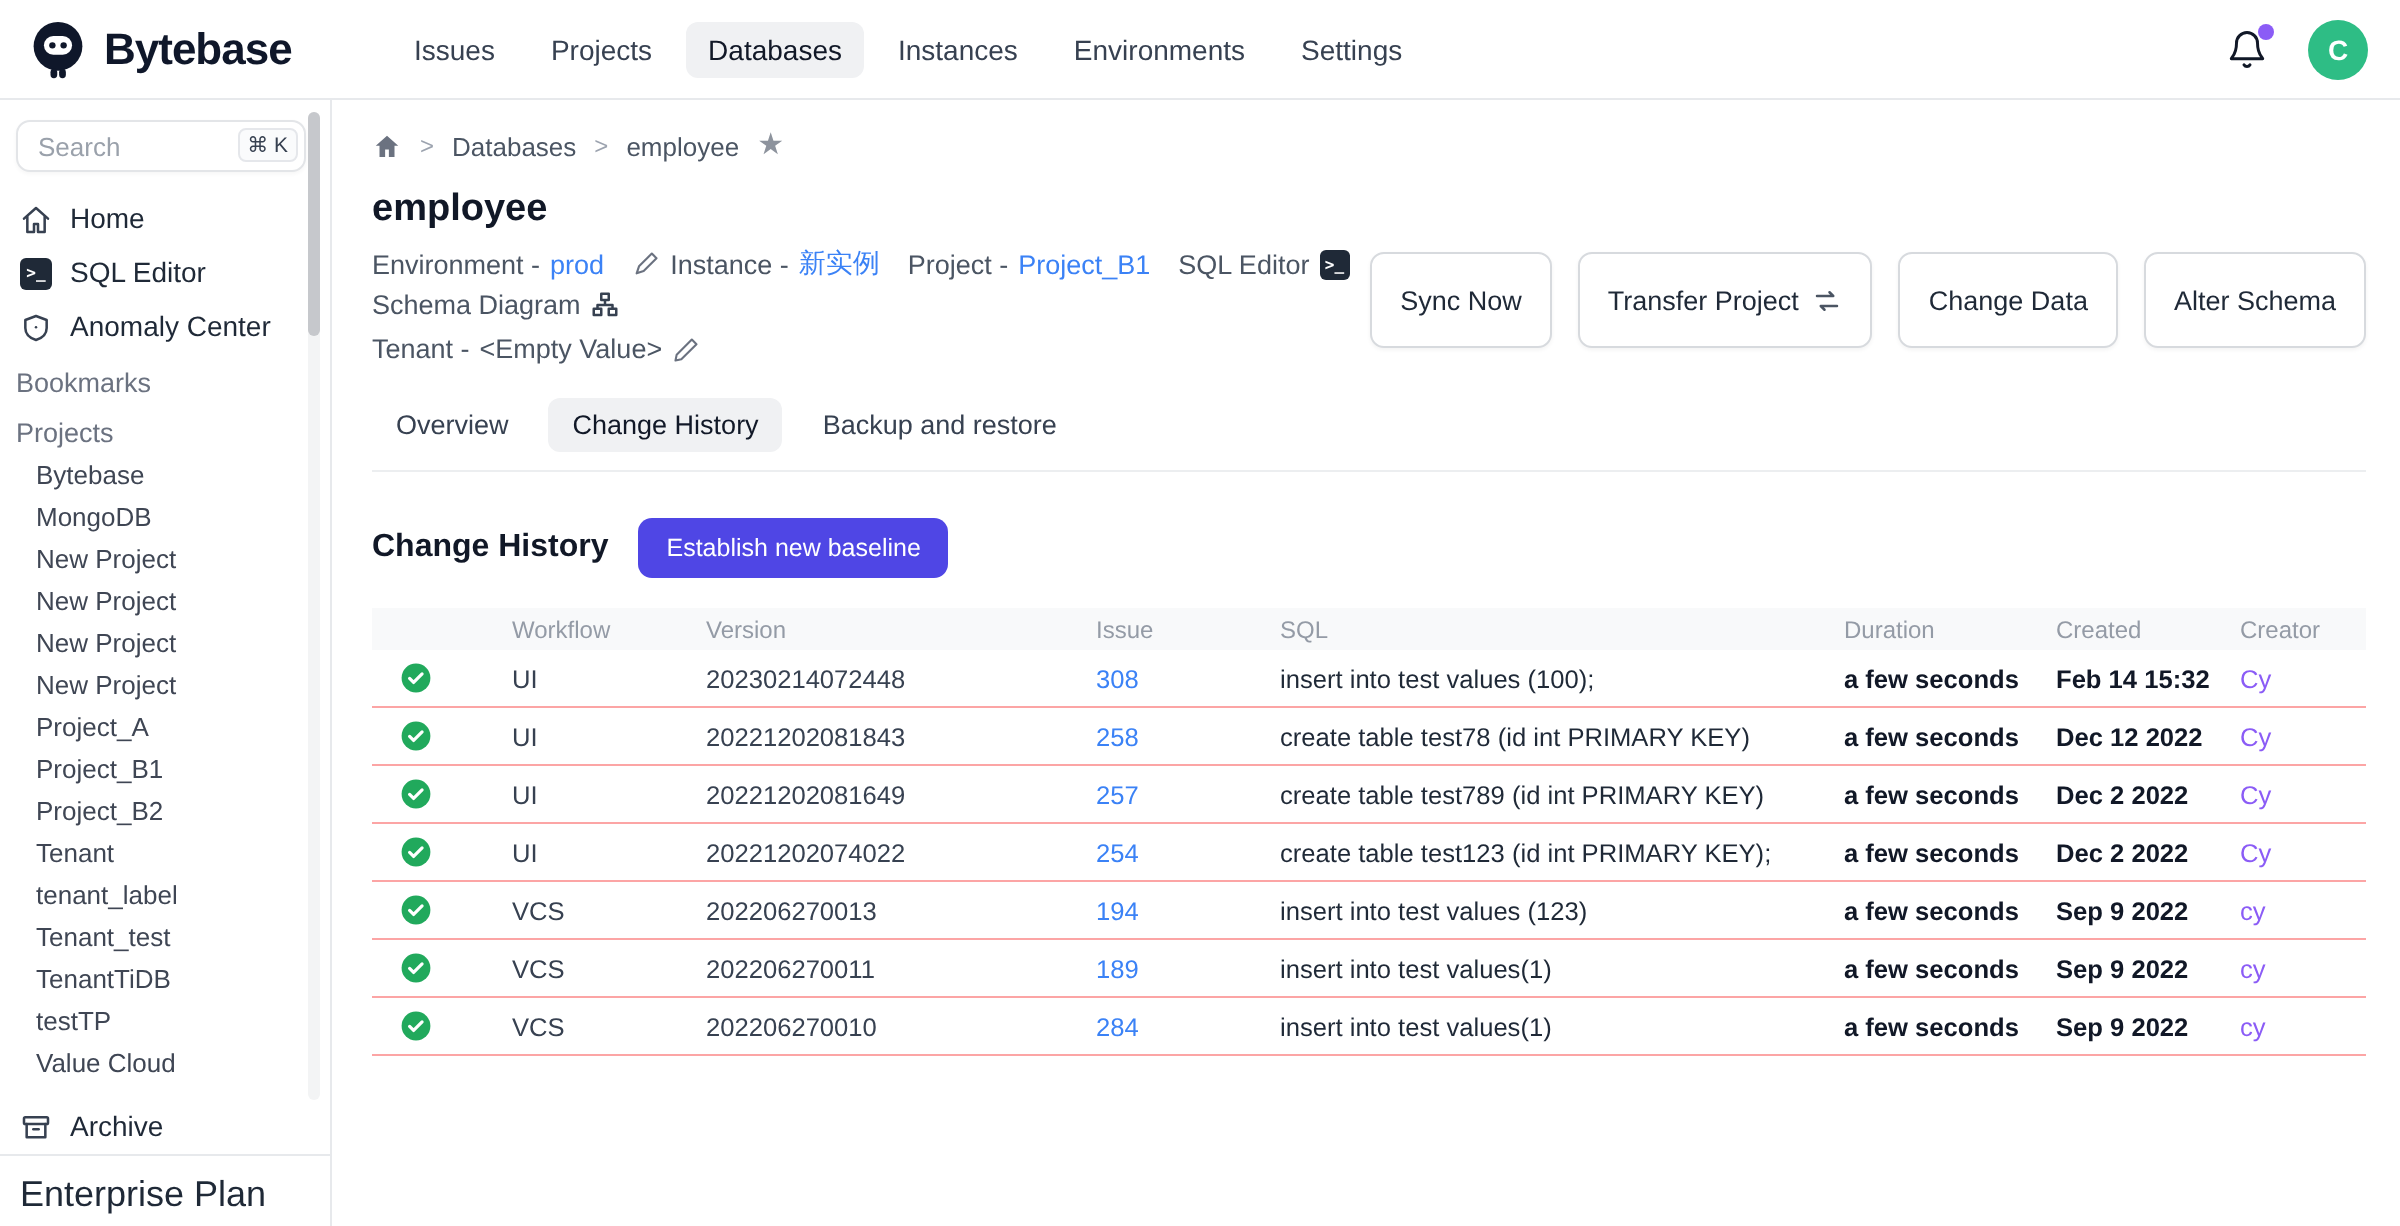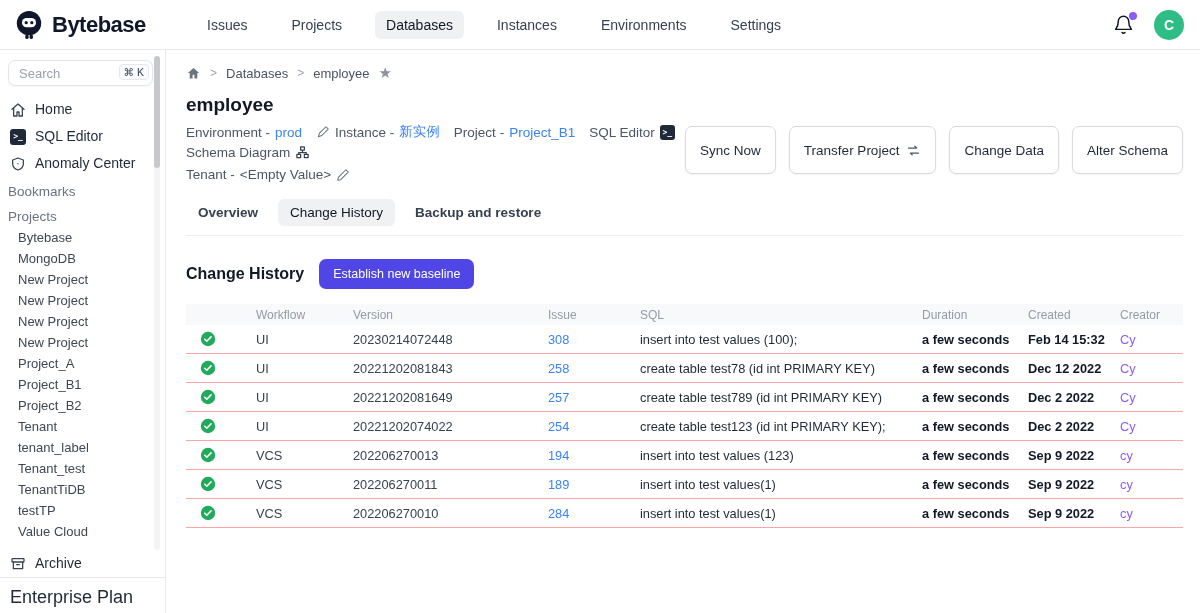--- a/index.html
+++ b/index.html
@@ -15,21 +15,21 @@
   
   .topbar {
     height: 50px;
     border-bottom: 1px solid #e7e9ec;
     display: flex;
     align-items: center;
     padding: 0 16px 0 14px;
   }
   .brand { display: flex; align-items: center; gap: 8px; width: 168px; cursor: pointer; }
   .brand-word { font-size: 22px; font-weight: 800; color: #0f172a; letter-spacing: -0.5px; }
-  .nav { display: flex; align-items: center; gap: 22px; margin-left: 14px; }
+  .nav { display: flex; align-items: center; gap: 6px; margin-left: 14px; }
   .nav-item {
     padding: 6px 11px; border-radius: 6px; font-size: 14px; color: #374151; cursor: pointer;
   }
   .nav-item.active { background: #f0f1f3; color: #111827; }
   .topbar-right { margin-left: auto; display: flex; align-items: center; gap: 20px; }
   .bell-wrap { position: relative; cursor: pointer; height: 22px; }
   .bell-dot {
     position: absolute; top: -2px; right: -3px; width: 8px; height: 8px;
     border-radius: 50%; background: var(--badge-purple, #8b5cf6);
   }
@@ -99,21 +99,21 @@
   .meta-pair { display: flex; align-items: center; gap: 5px; }
   .mlink { color: var(--link-blue, #3b82f6); cursor: pointer; }
   .actions { display: flex; gap: 13px; margin-top: 3px; }
   .btn {
     height: 48px; padding: 0 14px; border: 1px solid #d7dade; border-radius: 7px; background: #fff;
     font-size: 13.5px; color: #1f2937; display: flex; align-items: center; gap: 7px; cursor: pointer;
     font-family: "Liberation Sans", sans-serif; box-shadow: 0 1px 2px rgba(0,0,0,0.05); white-space: nowrap;
   }
 
   .tabs { display: flex; gap: 8px; margin-top: 10px; padding-bottom: 9px; border-bottom: 1px solid #eceef0; }
-  .tab { padding: 6px 12px; border-radius: 6px; font-size: 13.5px; color: #374151; cursor: pointer; font-weight: bold; }
+  .tab { padding: 6px 12px; border-radius: 6px; font-size: 13.5px; color: #374151; cursor: pointer; }
   .tab.active { background: #f0f1f3; color: #111827; font-weight: 500; }
 
   .section-head { display: flex; align-items: center; gap: 15px; margin-top: 23px; }
   .section-title { font-size: 16px; font-weight: 700; color: #111827; }
   .baseline-btn {
     background: var(--accent-indigo, #4f46e5); color: #fff; border: none; border-radius: 7px;
     padding: 8px 14px; font-size: 12.5px; font-weight: 500; cursor: pointer;
     font-family: "Liberation Sans", sans-serif;
   }
 

